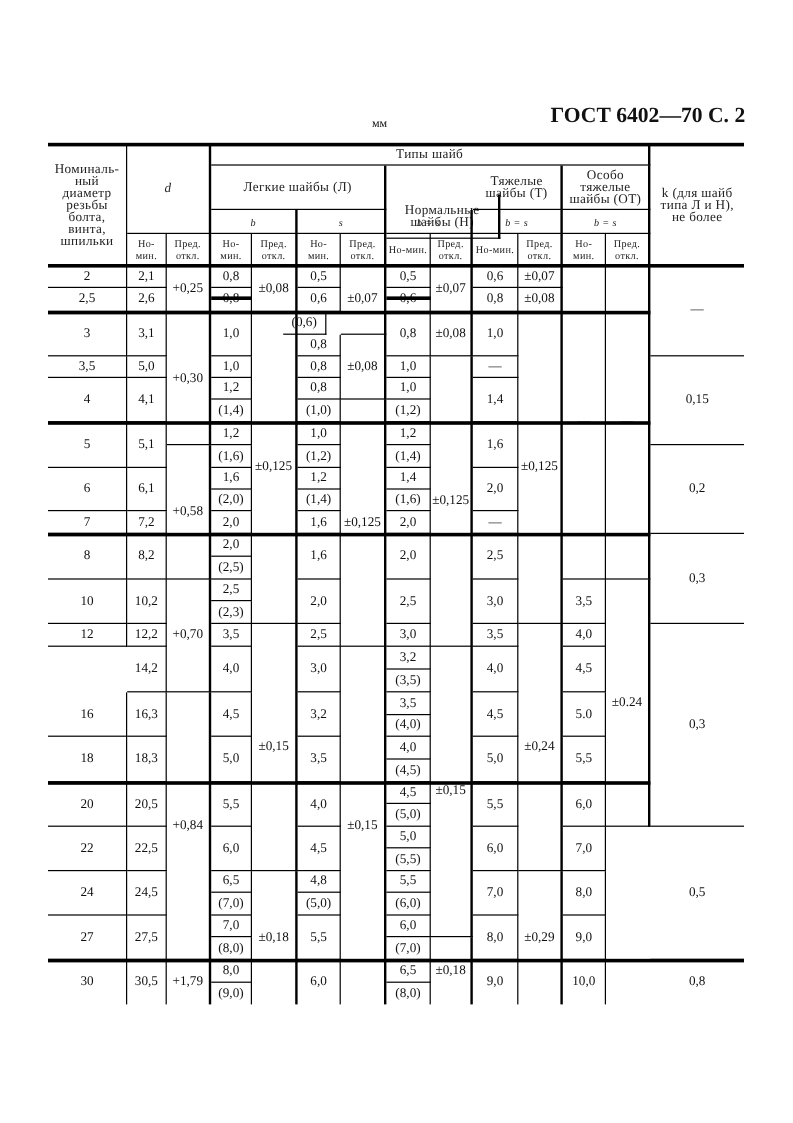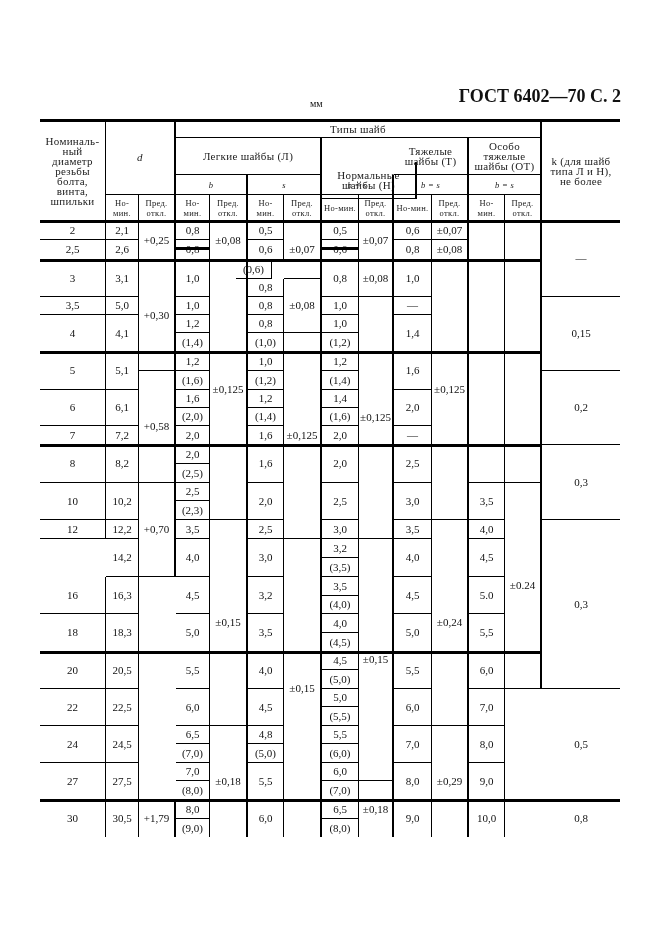--- a/index.html
+++ b/index.html
@@ -79,20 +79,21 @@
     <div class="cell" style="left: 106px; top: 614px; width: 33px; height: 38px; border-right: 1px solid rgb(0, 0, 0); border-bottom: 1px solid rgb(0, 0, 0); padding: 0px 2px;">18,3</div>
     <div class="cell" style="left: 106px; top: 652px; width: 33px; height: 37px; border-right: 1px solid rgb(0, 0, 0); border-bottom: 1px solid rgb(0, 0, 0); padding: 0px 2px;">20,5</div>
     <div class="cell" style="left: 106px; top: 689px; width: 33px; height: 37px; border-right: 1px solid rgb(0, 0, 0); border-bottom: 1px solid rgb(0, 0, 0); padding: 0px 2px;">22,5</div>
     <div class="cell" style="left: 106px; top: 726px; width: 33px; height: 37px; border-right: 1px solid rgb(0, 0, 0); border-bottom: 1px solid rgb(0, 0, 0); padding: 0px 2px;">24,5</div>
     <div class="cell" style="left: 106px; top: 763px; width: 33px; height: 37px; border-right: 1px solid rgb(0, 0, 0); border-bottom: 1px solid rgb(0, 0, 0); padding: 0px 2px;">27,5</div>
     <div class="cell" style="left: 106px; top: 800px; width: 33px; height: 37px; border-right: 1px solid rgb(0, 0, 0); border-bottom: none; padding: 0px 2px;">30,5</div>
     <div class="cell" style="left: 139px; top: 221px; width: 37px; height: 39px; border-right: 2px solid rgb(0, 0, 0); border-bottom: 1px solid rgb(0, 0, 0); padding: 0px 2px;">+0,25</div>
     <div class="cell" style="left: 139px; top: 260px; width: 37px; height: 111px; border-right: 2px solid rgb(0, 0, 0); border-bottom: 1px solid rgb(0, 0, 0); padding: 0px 2px;">+0,30</div>
     <div class="cell" style="left: 139px; top: 371px; width: 37px; height: 112px; border-right: 2px solid rgb(0, 0, 0); border-bottom: 1px solid rgb(0, 0, 0); padding: 0px 2px;">+0,58</div>
     <div class="cell" style="left: 139px; top: 483px; width: 37px; height: 94px; border-right: 2px solid rgb(0, 0, 0); border-bottom: 1px solid rgb(0, 0, 0); padding: 0px 2px;">+0,70</div>
+    <div class="cell" style="left: 139px; top: 577px; width: 37px; height: 223px; border-right: 2px solid rgb(0, 0, 0); border-bottom: 1px solid rgb(0, 0, 0); padding: 0px 2px;">+0,84</div>
     <div class="cell" style="left: 139px; top: 800px; width: 37px; height: 37px; border-right: 2px solid rgb(0, 0, 0); border-bottom: none; padding: 0px 2px;">+1,79</div>
     <div class="cell" style="left: 176px; top: 221px; width: 34px; height: 19px; border-right: 1px solid rgb(0, 0, 0); border-bottom: 1px solid rgb(0, 0, 0); padding: 0px 2px;">0,8</div>
     <div class="cell" style="left: 176px; top: 240px; width: 34px; height: 20px; border-right: 1px solid rgb(0, 0, 0); border-bottom: 1px solid rgb(0, 0, 0); padding: 0px 2px;">0,8</div>
     <div class="cell" style="left: 176px; top: 260px; width: 34px; height: 37px; border-right: 1px solid rgb(0, 0, 0); border-bottom: 1px solid rgb(0, 0, 0); padding: 0px 2px;">1,0</div>
     <div class="cell" style="left: 176px; top: 297px; width: 34px; height: 18px; border-right: 1px solid rgb(0, 0, 0); border-bottom: 1px solid rgb(0, 0, 0); padding: 0px 2px;">1,0</div>
     <div class="cell" style="left: 176px; top: 315px; width: 34px; height: 18px; border-right: 1px solid rgb(0, 0, 0); border-bottom: 1px solid rgb(0, 0, 0); padding: 0px 2px;">1,2</div>
     <div class="cell" style="left: 176px; top: 333px; width: 34px; height: 19px; border-right: 1px solid rgb(0, 0, 0); border-bottom: 1px solid rgb(0, 0, 0); padding: 0px 2px;">(1,4)</div>
     <div class="cell" style="left: 176px; top: 352px; width: 34px; height: 19px; border-right: 1px solid rgb(0, 0, 0); border-bottom: 1px solid rgb(0, 0, 0); padding: 0px 2px;">1,2</div>
     <div class="cell" style="left: 176px; top: 371px; width: 34px; height: 19px; border-right: 1px solid rgb(0, 0, 0); border-bottom: 1px solid rgb(0, 0, 0); padding: 0px 2px;">(1,6)</div>
     <div class="cell" style="left: 176px; top: 390px; width: 34px; height: 18px; border-right: 1px solid rgb(0, 0, 0); border-bottom: 1px solid rgb(0, 0, 0); padding: 0px 2px;">1,6</div>

